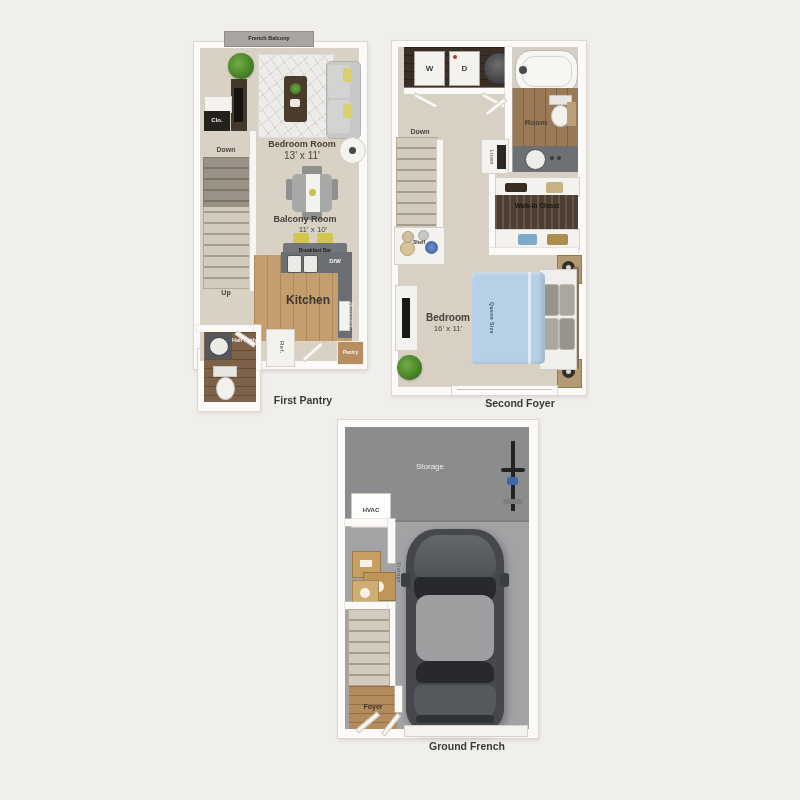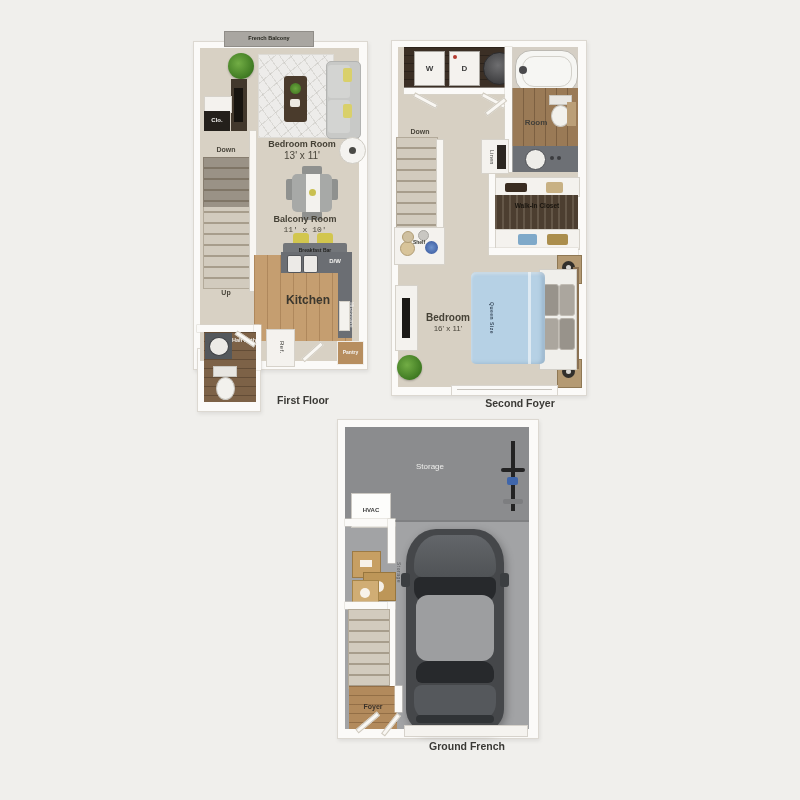--- a/index.html
+++ b/index.html
@@ -69,21 +69,21 @@
 
     <div class="abs" style="left:302px;top:166px;width:20px;height:9px;background:#8f918f;border-radius:2px;"></div>
     <div class="abs" style="left:302px;top:211px;width:20px;height:9px;background:#8f918f;border-radius:2px;"></div>
     <div class="abs" style="left:286px;top:179px;width:9px;height:21px;background:#8f918f;border-radius:2px;"></div>
     <div class="abs" style="left:329px;top:179px;width:9px;height:21px;background:#8f918f;border-radius:2px;"></div>
     <div class="abs" style="left:292px;top:174px;width:40px;height:38px;background:#a7a9a7;border-radius:5px;">
       <div class="abs" style="left:14px;top:0;width:14px;height:38px;background:#f3f2ee;"></div>
       <div class="abs circle" style="left:17px;top:15px;width:7px;height:7px;background:#c9c050;"></div>
     </div>
     <div class="lbl" style="left:261px;top:214px;width:88px;font-size:9px;">Balcony Room</div>
-    <div class="lbl dim" style="left:261px;top:225px;width:88px;font-size:8px;font-family:Liberation Mono, monospace;">11' x 10'</div>
+    <div class="lbl dim" style="left:269px;top:225px;width:88px;font-size:8px;">11' x 10'</div>
 
     <div class="abs" style="left:254px;top:255px;width:98px;height:86px;background:#c59e70;background-image:repeating-linear-gradient(90deg,rgba(133,94,55,.35) 0 1px,transparent 1px 13px);"></div>
     <div class="abs" style="left:293px;top:233px;width:16px;height:12px;background:#d2c64e;border-radius:3px 3px 1px 1px;"></div>
     <div class="abs" style="left:317px;top:233px;width:16px;height:12px;background:#d2c64e;border-radius:3px 3px 1px 1px;"></div>
     <div class="abs" style="left:283px;top:243px;width:64px;height:15px;background:#73767a;border-radius:2px;">
       <div class="lbl" style="left:0;top:5px;width:64px;font-size:5px;color:#1d1d1b;">Breakfast Bar</div>
     </div>
     <div class="abs" style="left:281px;top:252px;width:71px;height:21px;background:#6b6e73;">
       <div class="abs" style="left:6px;top:3px;width:13px;height:16px;background:#eceae7;border:1px solid #54565a;border-radius:2px;"></div>
       <div class="abs" style="left:22px;top:3px;width:13px;height:16px;background:#eceae7;border:1px solid #54565a;border-radius:2px;"></div>
@@ -105,21 +105,21 @@
     <div class="abs" style="left:204px;top:332px;width:52px;height:70px;background:#7d6247;background-image:repeating-linear-gradient(180deg,rgba(50,35,22,.35) 0 1px,transparent 1px 9px);"></div>
     <div class="abs" style="left:205px;top:333px;width:27px;height:26px;background:#54585c;">
       <div class="abs" style="left:4px;top:4px;width:18px;height:17px;background:#eceae6;border:1px solid #3e4044;border-radius:50%;"></div>
     </div>
     <div class="lbl white" style="left:230px;top:337px;width:28px;font-size:5.5px;">Half Bath</div>
     <div class="abs" style="left:213px;top:366px;width:22px;height:9px;background:#e8e6e1;border:1px solid #c9c6bf;"></div>
     <div class="abs" style="left:216px;top:377px;width:17px;height:21px;background:#f2f1ed;border:1px solid #c9c6bf;border-radius:50%;"></div>
     <div class="door" style="left:236px;top:330px;width:21px;transform:rotate(34deg);"></div>
     <div class="door" style="left:303px;top:358px;width:24px;transform:rotate(-42deg);"></div>
 
-    <div class="caption" style="left:243px;top:394px;width:120px;">First Floor</div>
+    <div class="caption" style="left:243px;top:394px;width:120px;">First Pantry</div>
   </section>
 
   <section class="floor">
     <div class="plan-body" style="left:391px;top:40px;width:194px;height:354px;"></div>
     <div class="abs" style="left:398px;top:47px;width:180px;height:340px;background:#d7d0c3;"></div>
 
     <div class="abs" style="left:404px;top:47px;width:108px;height:42px;background:#3b2f25;background-image:repeating-linear-gradient(180deg,rgba(0,0,0,.25) 0 1px,transparent 1px 8px);"></div>
     <div class="whitebox" style="left:414px;top:51px;width:29px;height:33px;border-color:#a9a6a0;">
       <div class="lbl" style="left:0;top:12px;width:29px;font-size:8px;color:#3c3c3c;">W</div>
     </div>

